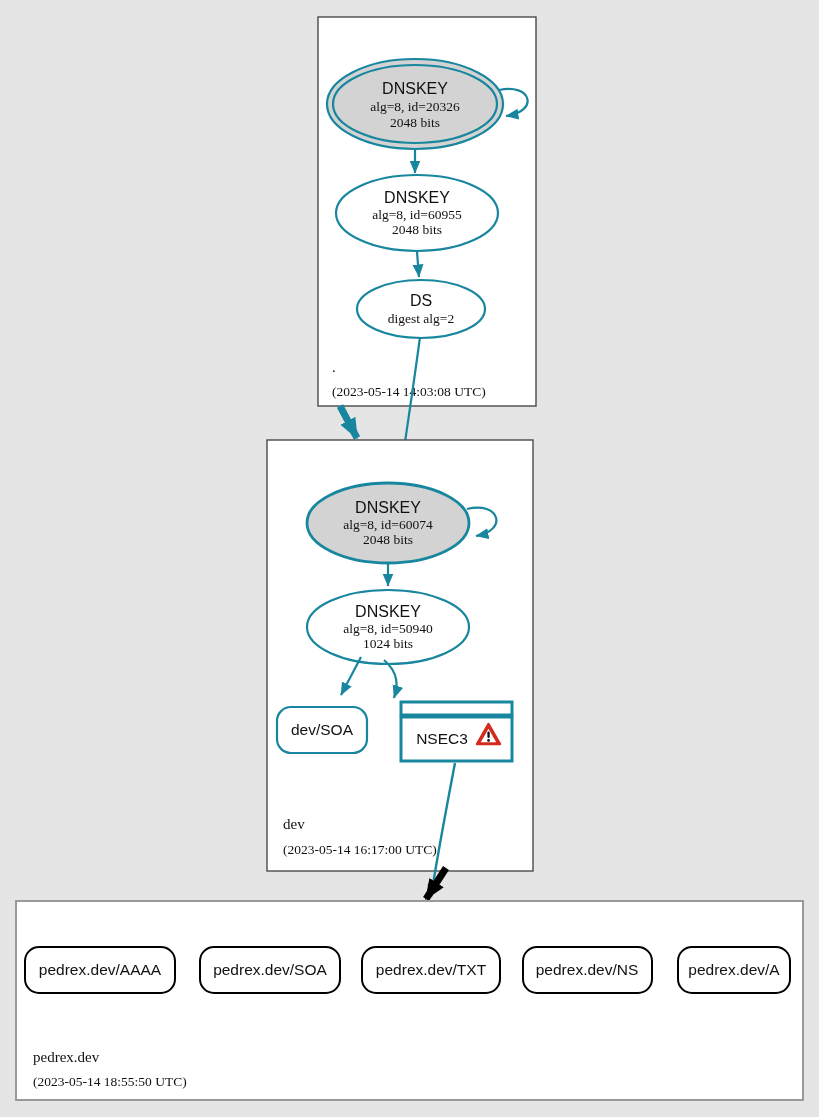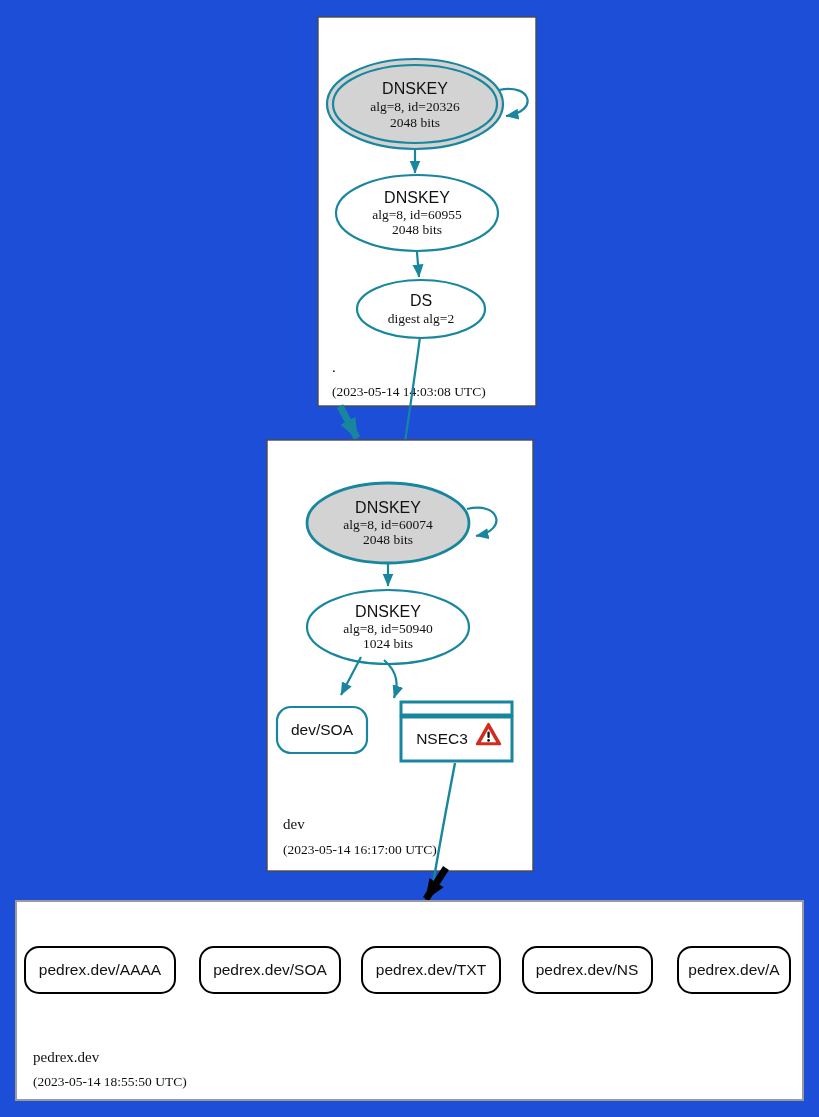--- a/index.html
+++ b/index.html
@@ -5,21 +5,21 @@
   html, body {
     margin: 0;
     padding: 0;
     background: #ffffff;
     font-family: "Liberation Sans", sans-serif;
   }
   .canvas {
     position: relative;
     width: 819px;
     height: 1117px;
-    background: #1d4ed8;
+    background: #e5e5e5;
   }
   svg text { fill: #111111; }
   .node-title {
     font-family: "Liberation Sans", sans-serif;
     font-size: 16px;
   }
   .node-detail {
     font-family: "Liberation Serif", serif;
     font-size: 13.5px;
   }

